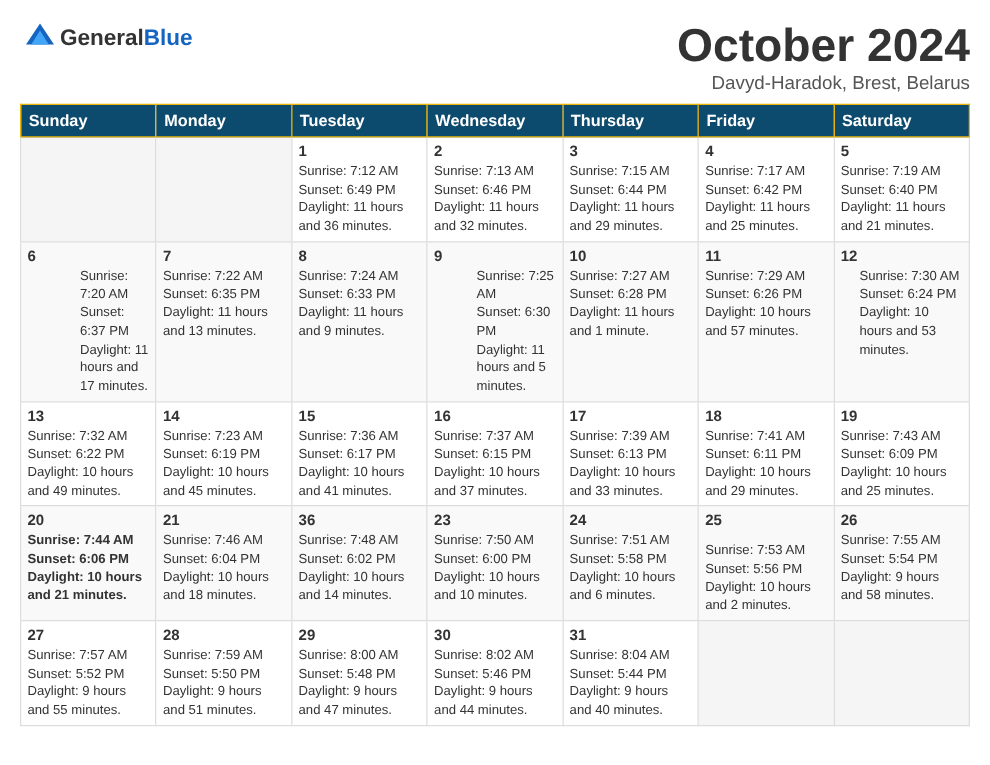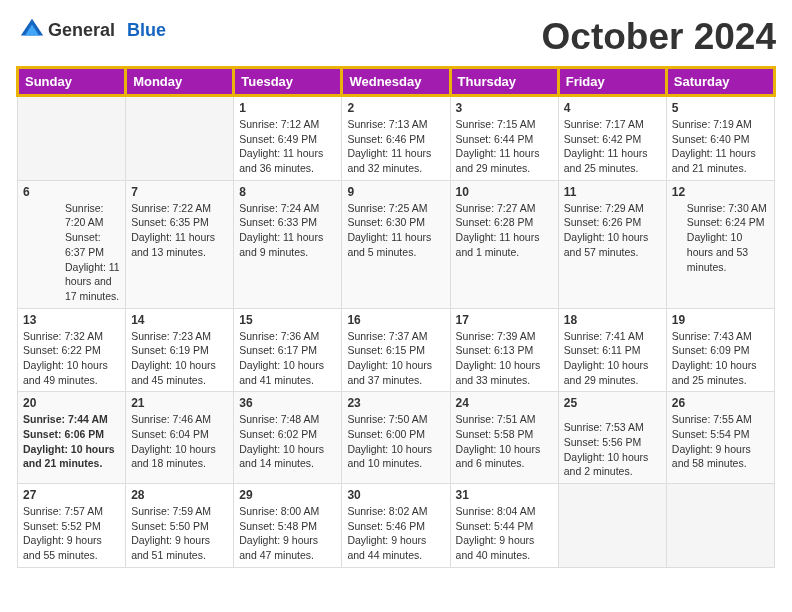--- a/index.html
+++ b/index.html
@@ -23,21 +23,20 @@
     }
     .logo-text-general {
       font-size: 18px;
       font-weight: bold;
       color: #333;
     }
     .logo-text-blue {
       font-size: 18px;
       font-weight: bold;
       color: #1565c0;
-      padding-left: 12px;
     }
     .logo-icon {
       width: 28px;
       height: 28px;
       margin-left: 2px;
     }
     .title-area {
       text-align: right;
     }
     .month-title {
@@ -48,27 +47,27 @@
     .location-title {
       font-size: 15px;
       color: #555;
     }
     table {
       width: 100%;
       border-collapse: collapse;
       table-layout: fixed;
     }
     th {
-      background-color: #a21caf;
+      background-color: #0c4a6e;
       color: #fff;
       text-align: left;
       padding: 5px 6px;
       font-size: 13px;
       font-weight: bold;
-      border: 3px solid #eab308;
+      border: 1px solid #eab308;
     }
     td {
       vertical-align: top;
       padding: 4px 5px;
       font-size: 10.5px;
       color: #333;
       border: 1px solid #ddd;
       height: 80px;
       background: #fff;
     }
@@ -96,20 +95,21 @@
     <svg class="logo-icon" viewBox="0 0 40 40" xmlns="http://www.w3.org/2000/svg">
       <polygon points="20,4 36,28 4,28" fill="#1565c0"></polygon>
       <polygon points="20,12 30,28 10,28" fill="#42a5f5"></polygon>
     </svg>
     <div>
       <span class="logo-text-general">General</span><span class="logo-text-blue">Blue</span>
     </div>
   </div>
   <div class="title-area">
     <div class="month-title">October 2024</div>
+    <div class="location-title">Davyd-Haradok, Brest, Belarus</div>
   </div>
 </div>
 
 <table>
   <thead>
     <tr id="header-row">
         <th>Sunday</th>
         <th>Monday</th>
         <th>Tuesday</th>
         <th>Wednesday</th>
@@ -167,21 +167,21 @@
 Daylight: 11 hours and 13 minutes.</div>
         </td>
         <td>
           <span class="day-number">8</span>
           <div class="day-info" style="white-space: pre-line;">Sunrise: 7:24 AM
 Sunset: 6:33 PM
 Daylight: 11 hours and 9 minutes.</div>
         </td>
         <td>
           <span class="day-number">9</span>
-          <div class="day-info" style="white-space: pre-line;">Sunrise: 7:25 AM
+          <div class="day-info" style="white-space: pre-line; margin-left: 34px;">Sunrise: 7:25 AM
 Sunset: 6:30 PM
 Daylight: 11 hours and 5 minutes.</div>
         </td>
         <td>
           <span class="day-number">10</span>
           <div class="day-info" style="white-space: pre-line;">Sunrise: 7:27 AM
 Sunset: 6:28 PM
 Daylight: 11 hours and 1 minute.</div>
         </td>
         <td>

